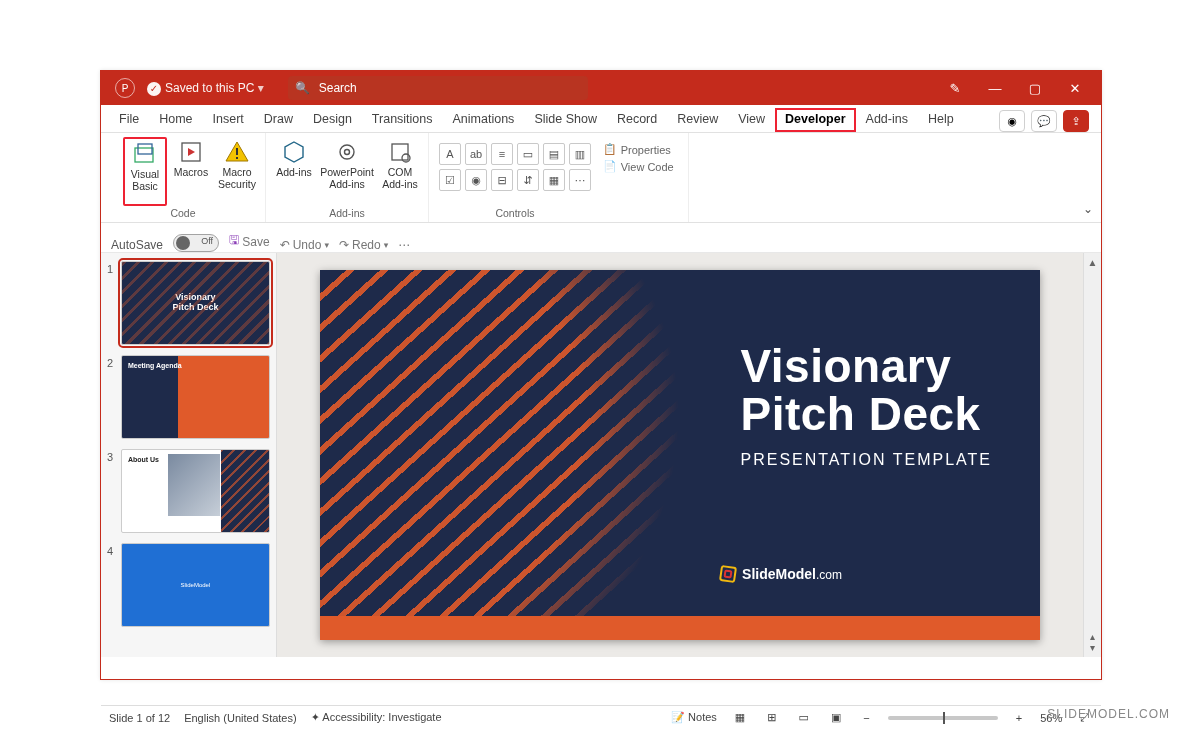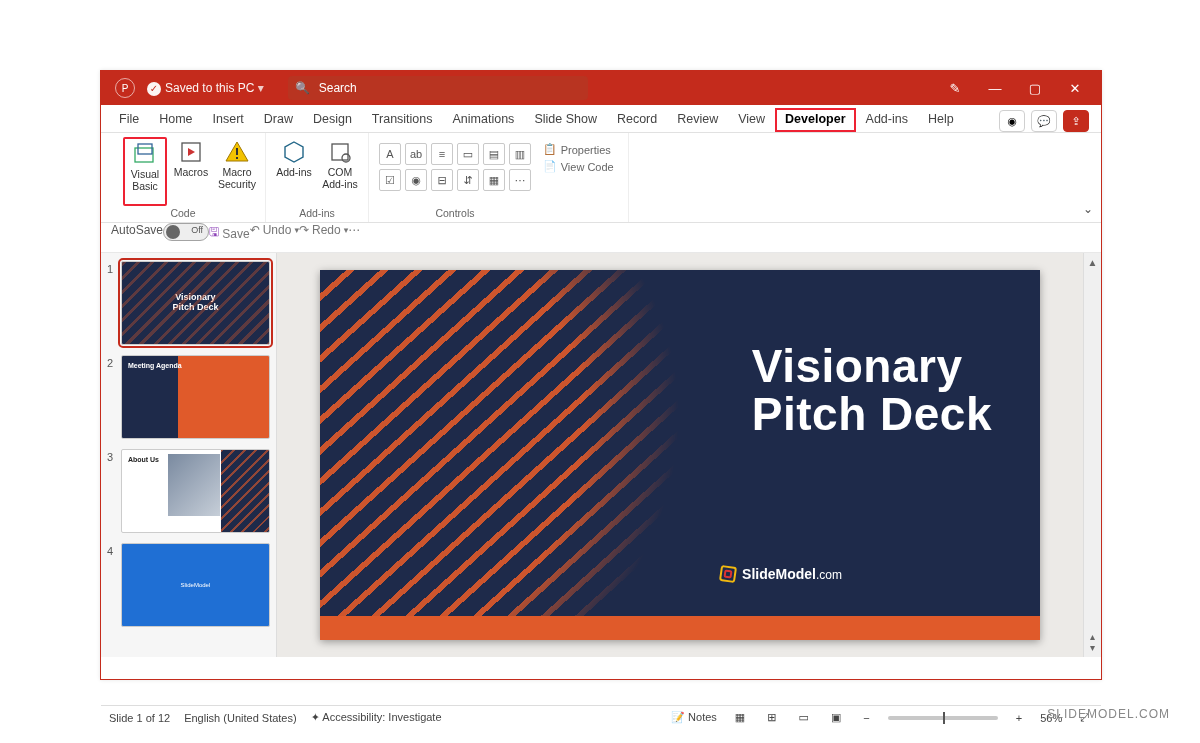--- a/index.html
+++ b/index.html
@@ -27,21 +27,21 @@
   .rb { width:44px; display:flex; flex-direction:column; align-items:center; justify-content:flex-start; padding-top:2px; }
   .rb .ricon { width:26px; height:26px; display:flex; align-items:center; justify-content:center; font-size:18px; color:#444; }
   .rb .rlabel { font-size:10.5px; text-align:center; line-height:1.1; margin-top:2px; color:#333; }
   .rb.highlight { border:2px solid #e23; border-radius:2px;margin-left:16px; }
   .rgroup-label { font-size:10.5px; color:#666; text-align:center; padding:1px 0; }
   .controls-grid { display:grid; grid-template-columns:repeat(6,22px); grid-template-rows:22px 22px; gap:4px; padding:6px 4px; }
   .cg-cell { border:1px solid #c9c9c9; border-radius:2px; display:flex; align-items:center; justify-content:center; font-size:11px; color:#555; }
   .props-col { display:flex; flex-direction:column; gap:4px; padding:6px 8px; font-size:11px; color:#666; }
   .props-col .prow { display:flex; align-items:center; gap:4px; }
   .ribbon-collapse { position:absolute; right:8px; bottom:6px; font-size:12px; color:#555; }
-  .qat { height:30px; display:flex; align-items:flex-start; padding:0 10px; font-size:12px; color:#555; border-bottom:1px solid #e8e8e8; }
+  .qat { height:30px; display:flex; align-items:flex-end; padding:0 10px; gap:10px; font-size:12px; color:#555; border-bottom:1px solid #e8e8e8; }
   .toggle { width:46px; height:18px; border:1px solid #a3a3a3; border-radius:9px; position:relative; background:#eee; }
   .toggle::after { content:""; position:absolute; left:2px; top:1px; width:14px; height:14px; background:#666; border-radius:50%; }
   .toggle-label { position:absolute; right:5px; top:1px; font-size:9px; color:#555; }
   .qbtn { display:flex; align-items:center; gap:3px; color:#777; }
   .workspace { display:flex; height:404px; }
   .thumbrail { width:176px; background:#f6f6f6; border-right:1px solid #ddd; overflow:hidden; padding:8px 6px; }
   .thumb-row { display:flex; margin-bottom:10px; }
   .thumb-num { width:14px; font-size:11px; color:#555; padding-top:2px; }
   .thumb { width:150px; height:84px; border:1px solid #ccc; border-radius:2px; overflow:hidden; position:relative; }
   .thumb.sel { outline:2px solid #c42b1c; outline-offset:1px; }
@@ -157,20 +157,29 @@
     <div class="rgroup">
       <div class="rgroup-items">
         <div class="rb">
           <div class="ricon">
             <svg width="26" height="26" viewBox="0 0 26 26">
                 <polygon points="13,3 22,8 22,18 13,23 4,18 4,8" fill="none" stroke="#268" stroke-width="1.4"></polygon>
               </svg>
           </div>
           <div class="rlabel">Add-ins</div>
         </div>
+        <div class="rb" style="width:58px">
+          <div class="ricon">
+            <svg width="26" height="26" viewBox="0 0 26 26">
+                <circle cx="13" cy="13" r="7" fill="none" stroke="#555" stroke-width="1.4"></circle>
+                <circle cx="13" cy="13" r="2.5" fill="none" stroke="#555" stroke-width="1.4"></circle>
+              </svg>
+          </div>
+          <div class="rlabel">PowerPoint Add-ins</div>
+        </div>
         <div class="rb">
           <div class="ricon">
             <svg width="26" height="26" viewBox="0 0 26 26">
                 <rect x="5" y="5" width="16" height="16" fill="none" stroke="#555" stroke-width="1.3"></rect>
                 <circle cx="19" cy="19" r="4" fill="none" stroke="#555" stroke-width="1.3"></circle>
               </svg>
           </div>
           <div class="rlabel">COM Add-ins</div>
         </div>
       </div>
@@ -261,20 +270,21 @@
           <div class="t">SlideModel</div>
         </div>
       </div>
     </div>
 
     <div class="canvas-wrap">
       <div class="canvas">
         <div class="dots"></div>
         <div class="heading">
           <h1><span>Visionary</span><br><span>Pitch Deck</span></h1>
+          <div class="sub">PRESENTATION TEMPLATE</div>
         </div>
         <div class="brand">
           <div class="logo"></div>
           <span><span>SlideModel</span><span style="font-weight:400;font-size:12px">.com</span></span>
         </div>
         <div class="strip"></div>
       </div>
     </div>
 
     <div class="vscroll">

